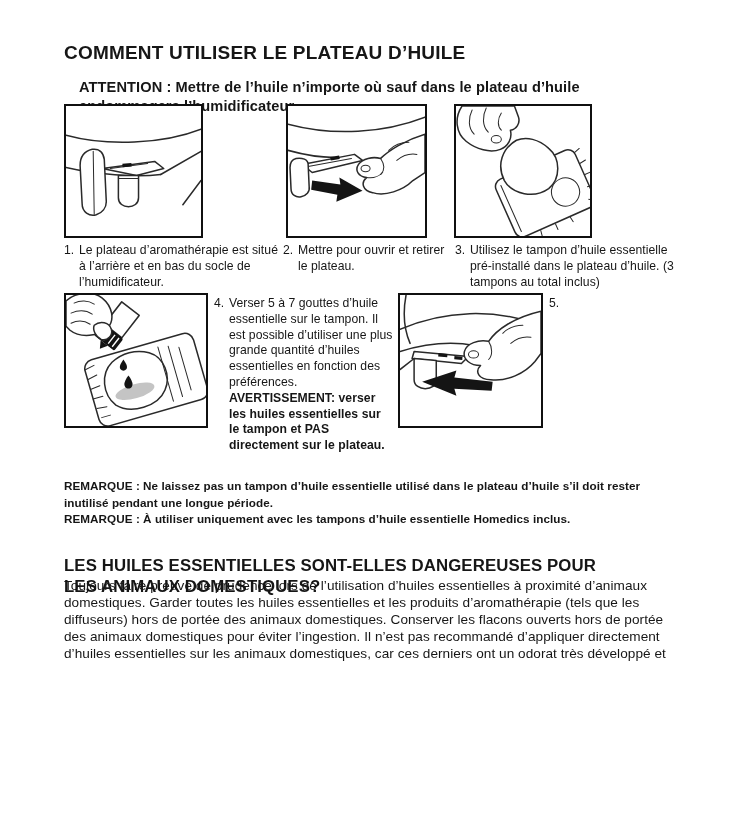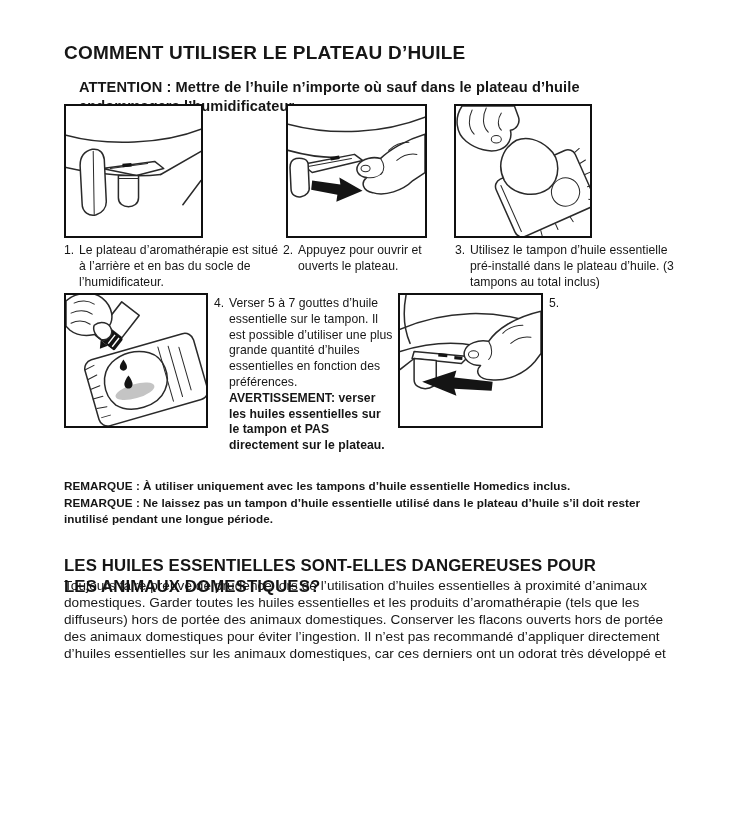--- a/index.html
+++ b/index.html
@@ -97,21 +97,21 @@
       <ellipse class="thin" cx="40" cy="33" rx="5" ry="3.8"></ellipse>
     </svg>
   </div>
 
   <div class="cap abs" style="left:64px;top:243px;width:216px;">
     <span class="num">1.</span>
     <span class="captext">Le plateau d’aromathérapie est situé à l’arrière et en bas du socle de l’humidificateur.</span>
   </div>
   <div class="cap abs" style="left:283px;top:243px;width:168px;">
     <span class="num">2.</span>
-    <span class="captext">Appuyez pour ouvrir et ouverts le plateau.</span>
+    <span class="captext">Mettre pour ouvrir et retirer le plateau.</span>
   </div>
   <div class="cap abs" style="left:455px;top:243px;width:230px;">
     <span class="num">3.</span>
     <span class="captext">Utilisez le tampon d’huile essentielle pré-installé dans le plateau d’huile. (3 tampons au total inclus)</span>
   </div>
 
   <div class="figure abs" style="left:64px;top:293px;width:144px;height:135px;">
     <svg viewBox="0 0 139 130">
       <g transform="rotate(-16 80 85)">
         <rect class="artw" x="24" y="50" width="112" height="68" rx="9"></rect>
@@ -162,22 +162,22 @@
       <ellipse class="thin" cx="73" cy="59" rx="5" ry="3.6"></ellipse>
       <path class="blk" d="M92,86 L54,82 L56,75 L22,86 L56,100 L54,93 L91,95 Z"></path>
     </svg>
   </div>
 
   <div class="cap abs" style="left:549px;top:296px;width:136px;">
     <span class="num">5.</span>
   </div>
 
   <div class="abs" style="left:64px;top:478px;width:612px;">
+    <p class="remark">REMARQUE : Ne laissez pas un tampon d’huile essentielle utilisé dans le plateau d’huile s’il doit rester inutilisé pendant une longue période.</p>
     <p class="remark">REMARQUE : À utiliser uniquement avec les tampons d’huile essentielle Homedics inclus.</p>
-    <p class="remark">REMARQUE : Ne laissez pas un tampon d’huile essentielle utilisé dans le plateau d’huile s’il doit rester inutilisé pendant une longue période.</p>
   </div>
 
   <h2 class="sec abs" style="left:64px;top:532px;width:566px;margin-top:24px;">LES HUILES ESSENTIELLES SONT-ELLES DANGEREUSES POUR LES ANIMAUX DOMESTIQUES?</h2>
   <p class="body-text abs" style="left:64px;top:577px;width:606px;">Toujours faire preuve de prudence lors de l’utilisation d’huiles essentielles à proximité d’animaux domestiques. Garder toutes les huiles essentielles et les produits d’aromathérapie (tels que les diffuseurs) hors de portée des animaux domestiques. Conserver les flacons ouverts hors de portée des animaux domestiques pour éviter l’ingestion. Il n’est pas recommandé d’appliquer directement d’huiles essentielles sur les animaux domestiques, car ces derniers ont un odorat très développé et ils ne pourront pas éliminer l’odeur s’ils ne l’aiment pas ou si elle les dérange. Lors de la diffusion d’huiles essentielles à proximité d’animaux domestiques, toujours diffuser dans une zone bien ventilée et permettre aux animaux de quitter la pièce, par exemple en laissant une porte ouverte. Les animaux sont tous différents. Il convient donc d’observer soigneusement la réponse de chaque animal lors de l’utilisation initiale d’huiles essentielles. En cas d’irritation, arrêter d’utiliser l’huile essentielle. Il est recommandé de consulter un médecin en cas d’ingestion d’huiles essentielles.</p>
 
   <div class="pageno abs" style="left:12px;top:786px;">22</div>
 
 </div>
 
 </body></html>

